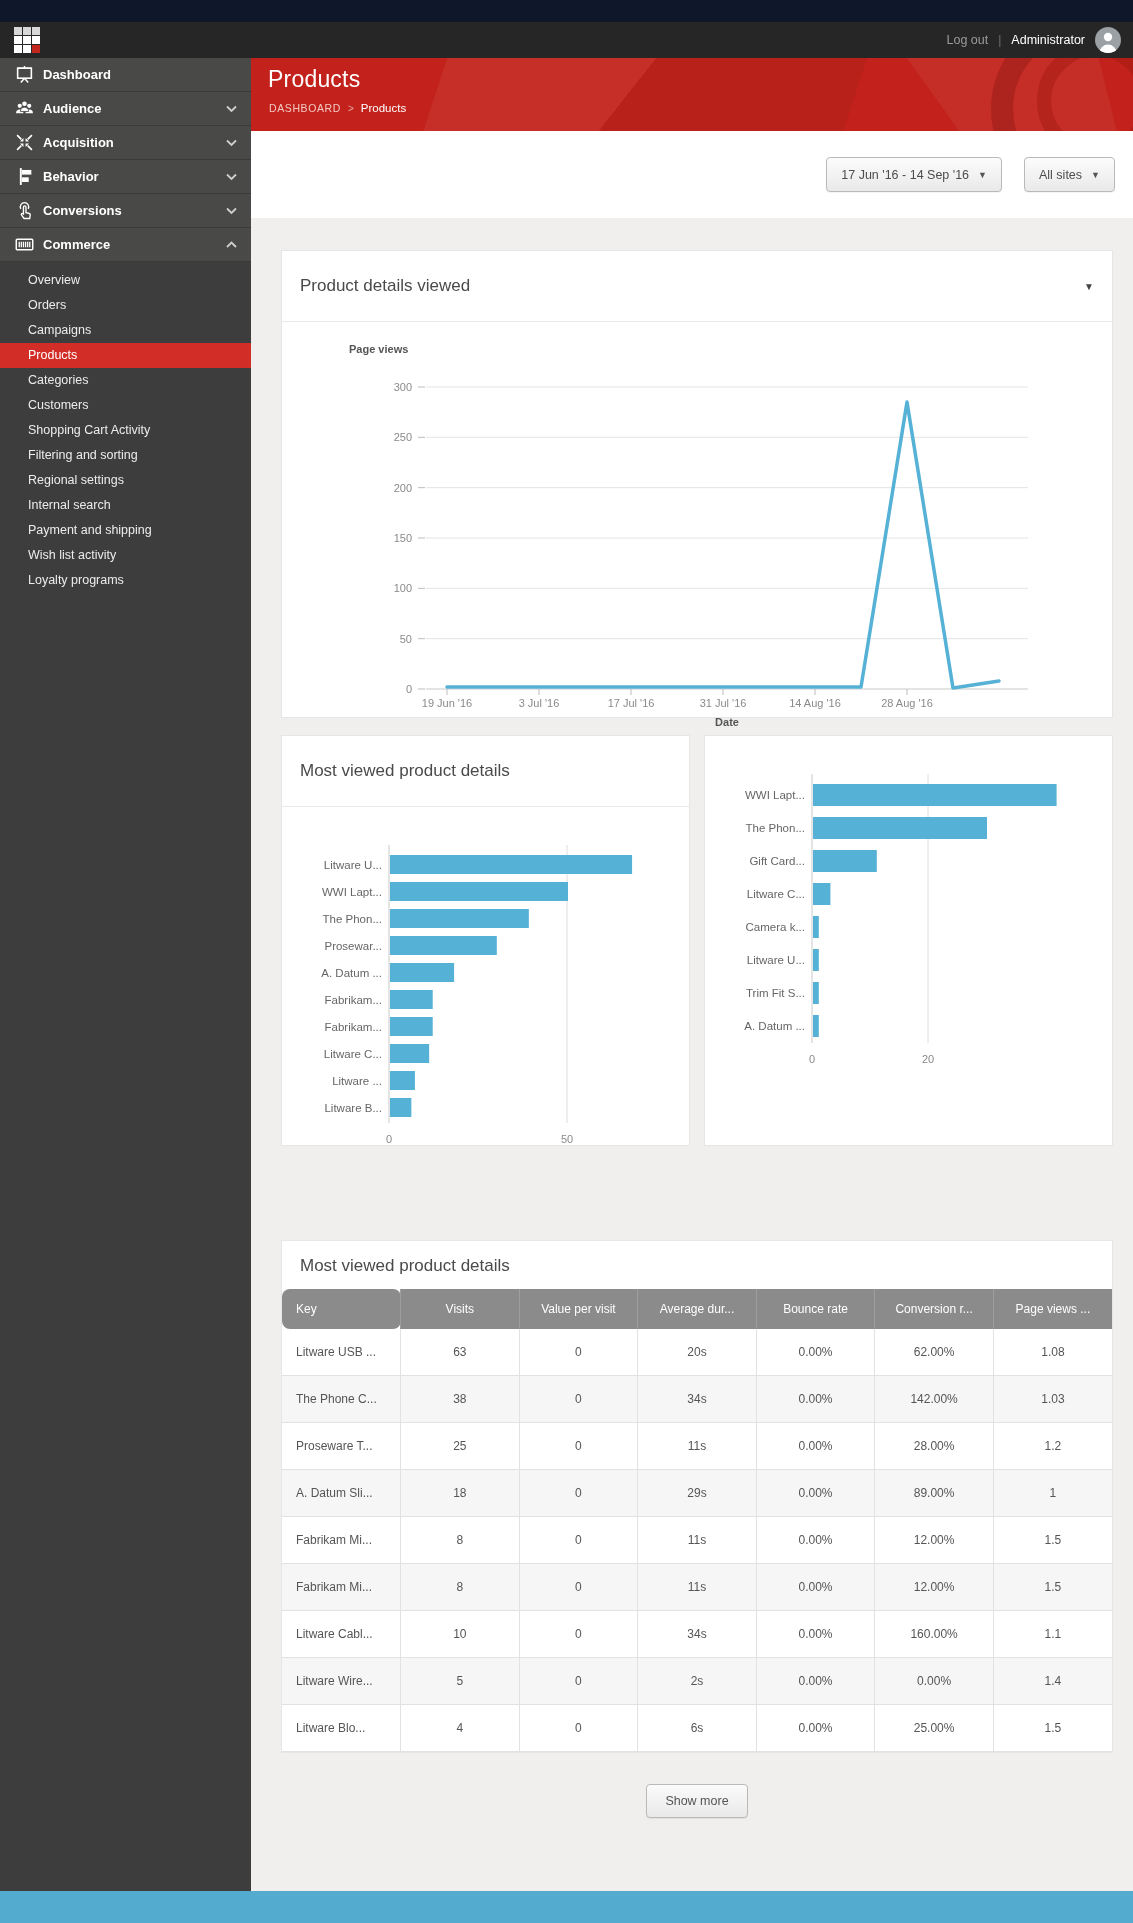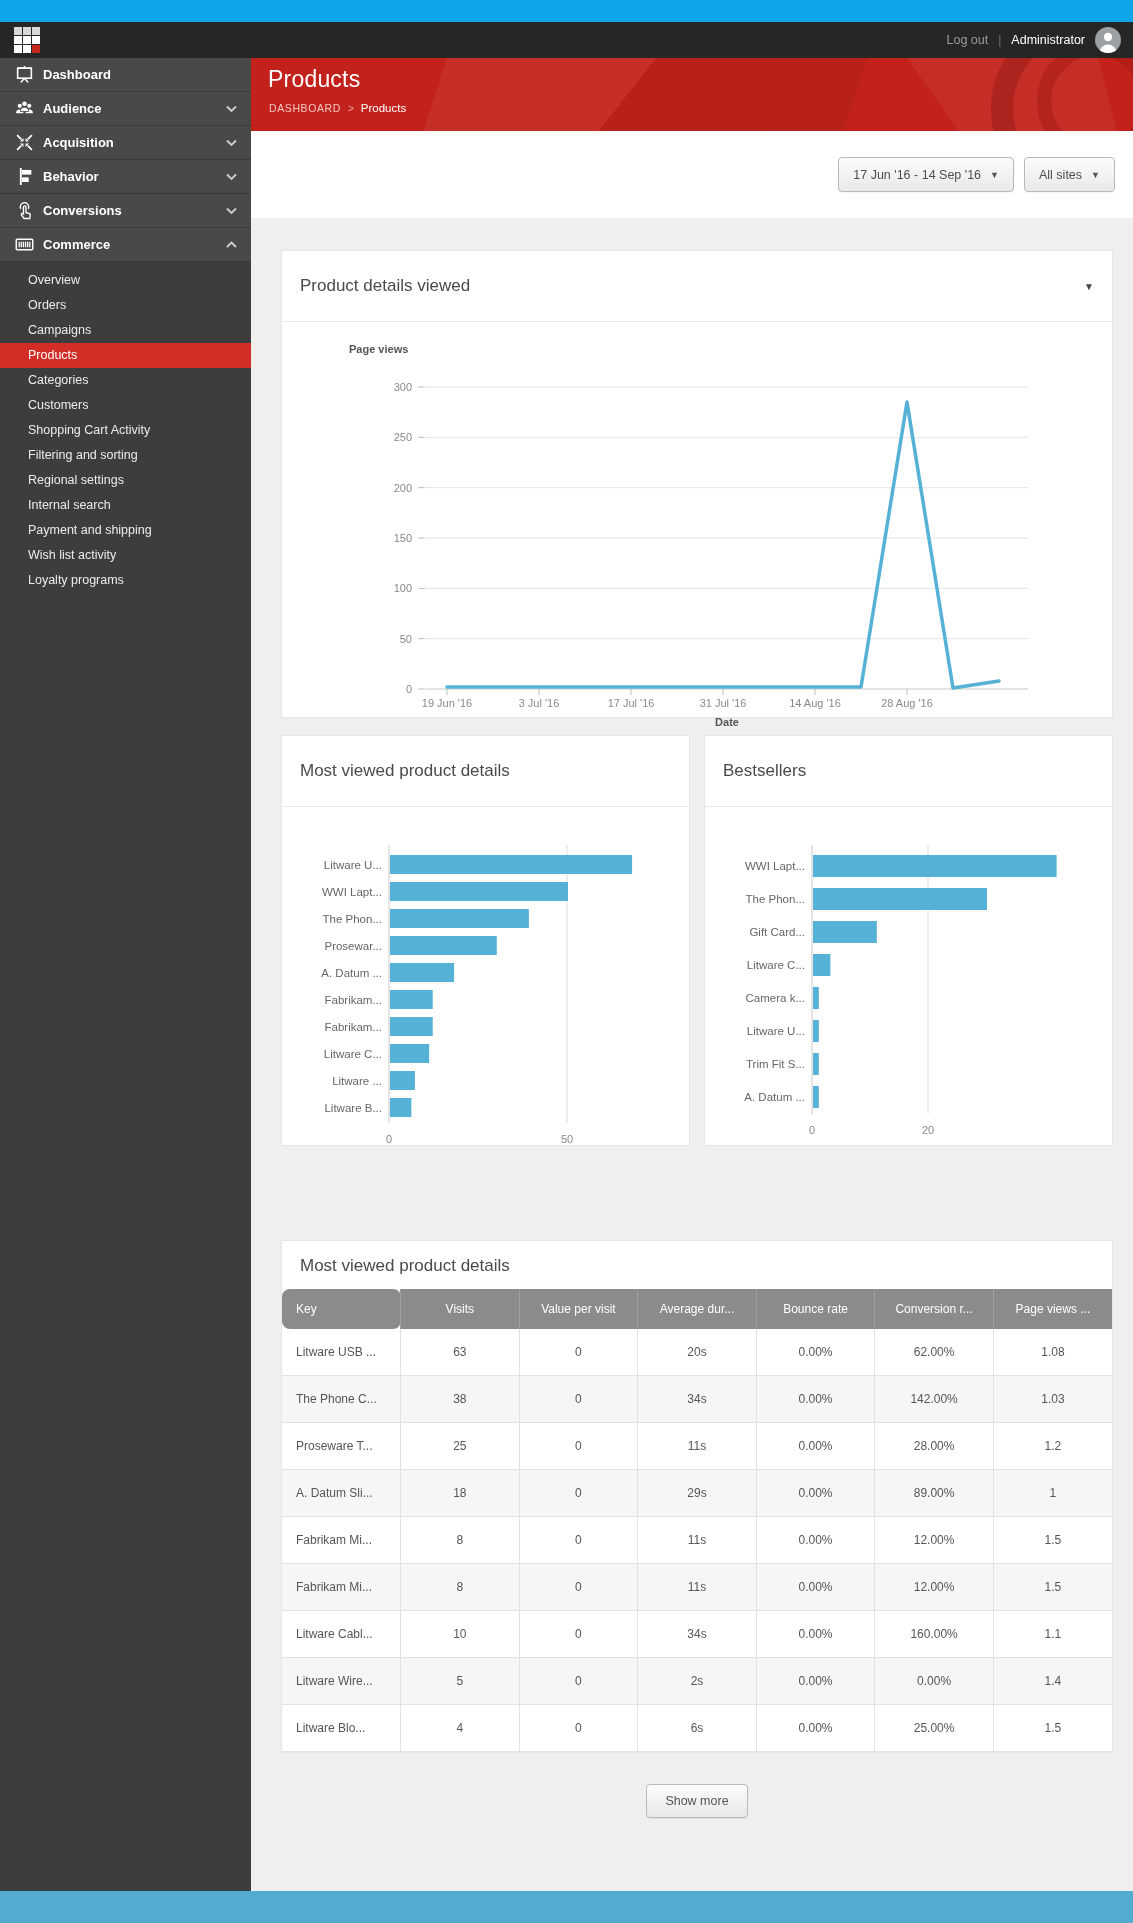--- a/index.html
+++ b/index.html
@@ -1,17 +1,17 @@
 <!DOCTYPE html>
 <html><head>
 <meta charset="utf-8">
 <style>
   html,body{margin:0;padding:0;background:#fff;}
   body{font-family:"Liberation Sans","DejaVu Sans",sans-serif;-webkit-font-smoothing:antialiased;}
-  .screen{position:relative;width:1133px;height:1923px;background:#0ea5e9;overflow:hidden;}
+  .screen{position:relative;width:1133px;height:1923px;background:#0f172a;overflow:hidden;}
 
   
   .topbar{position:absolute;left:0;top:22px;width:100%;height:36px;background:#262626;display:flex;align-items:center;}
   .logo{margin-left:14px;display:grid;grid-template-columns:repeat(3,8px);grid-template-rows:repeat(3,8px);gap:1px;cursor:pointer;}
   .logo i{display:block;}
   .topbar-right{margin-left:auto;margin-right:12px;display:flex;align-items:center;gap:10px;}
   .logout{color:#9b9b9b;font-size:12.5px;cursor:pointer;}
   .tb-sep{color:#6f6f6f;font-size:12px;}
   .username{color:#ffffff;font-size:12.5px;}
   .avatar{width:26px;height:26px;border-radius:50%;background:#9aa0a3;overflow:hidden;display:flex;align-items:flex-end;justify-content:center;cursor:pointer;}
@@ -34,21 +34,21 @@
   .ring.r1{right:-52px;top:-46px;width:150px;height:150px;border-width:22px;}
   .ring.r2{right:-22px;top:-16px;width:90px;height:90px;border-width:14px;border-color:rgba(150,20,12,.35);}
   .ph-title{position:absolute;left:17px;top:8px;color:#fff;font-size:23px;font-weight:300;letter-spacing:.2px;}
   .breadcrumb{position:absolute;left:18px;top:44px;display:flex;align-items:center;gap:7px;}
   .bc-root{color:#f2c7c3;font-size:10.5px;letter-spacing:.6px;cursor:pointer;}
   .bc-sep{color:#e9a9a4;font-size:10px;}
   .bc-cur{color:#ffffff;font-size:11.5px;}
 
   
   .toolbar{position:absolute;left:251px;top:131px;right:0;height:87px;background:#fff;display:flex;align-items:center;justify-content:flex-end;gap:10px;padding-right:18px;box-sizing:border-box;}
-  .drop-btn{height:33px;display:flex;align-items:center;gap:9px;padding:0 14px;background:linear-gradient(#fcfcfc,#e9e9e9);border:1px solid #b9b9b9;border-radius:4px;color:#4d4d4d;font-size:12.5px;cursor:pointer;box-shadow:0 1px 1px rgba(0,0,0,.05);}
+  .drop-btn{height:33px;display:flex;align-items:center;gap:9px;padding:0 14px;background:linear-gradient(#fcfcfc,#e9e9e9);border:1px solid #b9b9b9;border-radius:4px;color:#4d4d4d;font-size:12.5px;cursor:pointer;box-shadow:0 1px 1px rgba(0,0,0,.05);margin-left:12px;}
   .caret{font-size:9px;color:#555;}
 
   
   .main-bg{position:absolute;left:251px;top:218px;right:0;bottom:32px;background:#f0efee;}
   .card{position:absolute;background:#fff;border:1px solid #e6e6e6;box-sizing:border-box;}
   .card-head{height:46px;border-bottom:1px solid #e8e8e8;display:flex;align-items:center;padding:12px 18px;}
   .card-title{color:#4a4a4a;font-size:17px;}
   .collapse{margin-left:auto;color:#444;font-size:10px;cursor:pointer;}
   .card1{left:281px;top:250px;width:832px;height:468px;}
   .card2{left:281px;top:735px;width:409px;height:411px;}
@@ -310,23 +310,20 @@
         <rect x="108" y="264" width="24.92" height="19" fill="#55b1d6"></rect>
         <text x="100" y="277.5" font-size="11.5" fill="#666" text-anchor="end">Litware ...</text>
         <rect x="108" y="291" width="21.36" height="19" fill="#55b1d6"></rect>
         <text x="100" y="304.5" font-size="11.5" fill="#666" text-anchor="end">Litware B...</text>
         <text x="107" y="336" font-size="11" fill="#8a8a8a" text-anchor="middle">0</text>
         <text x="285" y="336" font-size="11" fill="#8a8a8a" text-anchor="middle">50</text>
       </svg>
   </div>
 
   <div class="card card3">
-    <div class="card-head">
-      <span class="card-title">Bestsellers</span>
-    </div>
     <svg id="bar-chart-2" width="407" height="363" viewBox="0 0 407 363">
         <line x1="223" y1="38" x2="223" y2="307" stroke="#dedede" stroke-width="1"></line>
         <line x1="107" y1="38" x2="107" y2="307" stroke="#c9c9c9" stroke-width="1"></line>
         <rect x="108" y="48" width="243.6" height="22" fill="#55b1d6"></rect>
         <text x="100" y="63" font-size="11.5" fill="#666" text-anchor="end">WWI Lapt...</text>
         <rect x="108" y="81" width="174" height="22" fill="#55b1d6"></rect>
         <text x="100" y="96" font-size="11.5" fill="#666" text-anchor="end">The Phon...</text>
         <rect x="108" y="114" width="63.8" height="22" fill="#55b1d6"></rect>
         <text x="100" y="129" font-size="11.5" fill="#666" text-anchor="end">Gift Card...</text>
         <rect x="108" y="147" width="17.4" height="22" fill="#55b1d6"></rect>

